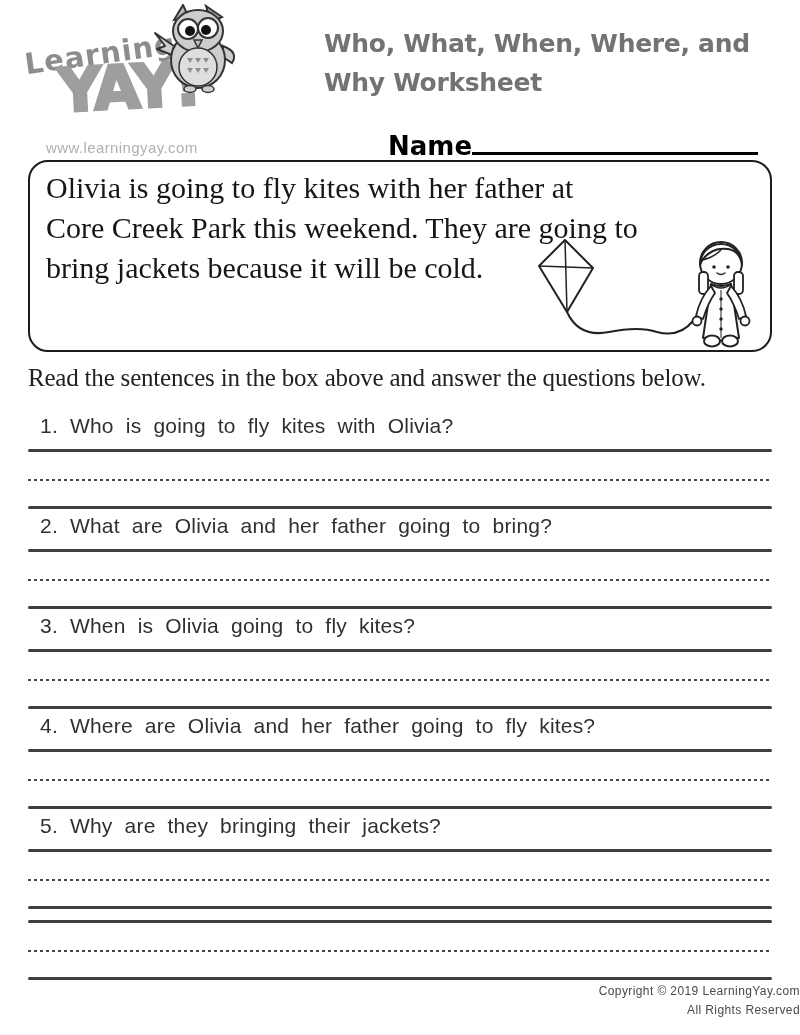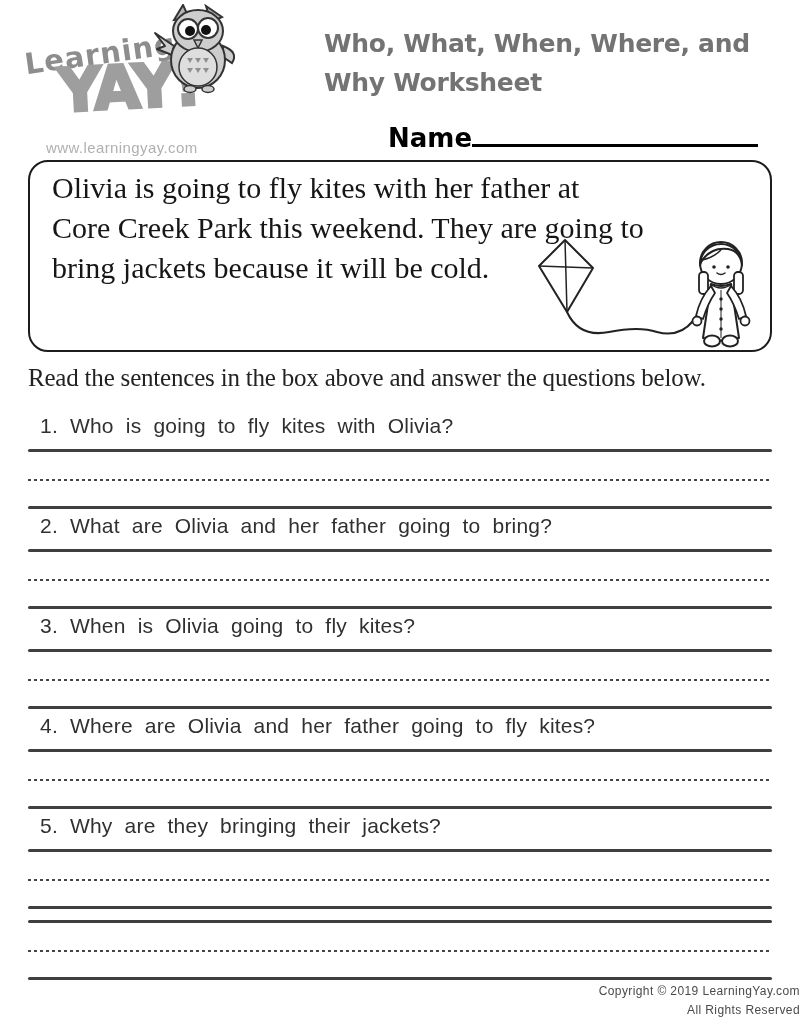--- a/index.html
+++ b/index.html
@@ -24,31 +24,31 @@
     position:absolute;top:135px;left:26px;font-size:15px;color:#b0b0b0;
     letter-spacing:0.4px;white-space:nowrap;
   }
   .owl{position:absolute;left:130px;top:0;}
   .title{
     position:absolute;left:324px;top:24px;font-family:"DejaVu Sans",sans-serif;
     font-weight:bold;font-size:25px;line-height:39px;color:#737373;letter-spacing:-0.3px;
     white-space:nowrap;
   }
   .name-row{
-    position:absolute;left:388px;top:120px;font-family:"DejaVu Sans",sans-serif;
+    position:absolute;left:388px;top:128px;font-family:"DejaVu Sans",sans-serif;
     font-weight:bold;font-size:26px;color:#000;white-space:nowrap;
   }
   .name-line{
     display:inline-block;width:286px;height:24px;border-bottom:3px solid #000;
     vertical-align:baseline;
   }
   
   .passage-box{
     position:relative;margin:2px 28px 0 28px;height:182px;
-    border:2.5px solid #1c1c1c;border-radius:20px;padding:6px 0 0 22px;
+    border:2.5px solid #1c1c1c;border-radius:20px;padding:6px 0 0 16px;
     box-sizing:content-box;
   }
   .passage-line{
     font-family:"Liberation Serif",serif;font-size:30px;line-height:40px;
     color:#161616;white-space:nowrap;
   }
   .kite-girl{position:absolute;right:8px;bottom:2px;}
   
   .instruction{
     margin:12px 26px 14px 28px;font-family:"Liberation Serif",serif;font-size:25px;

